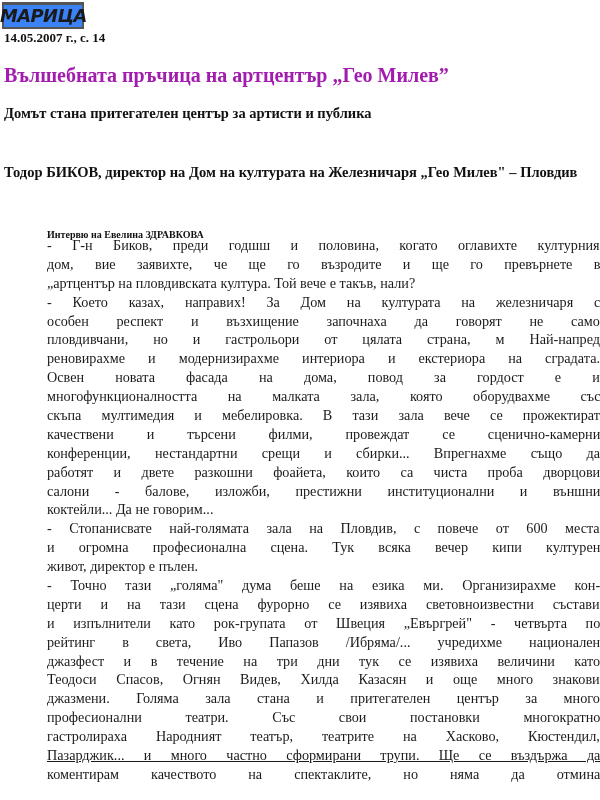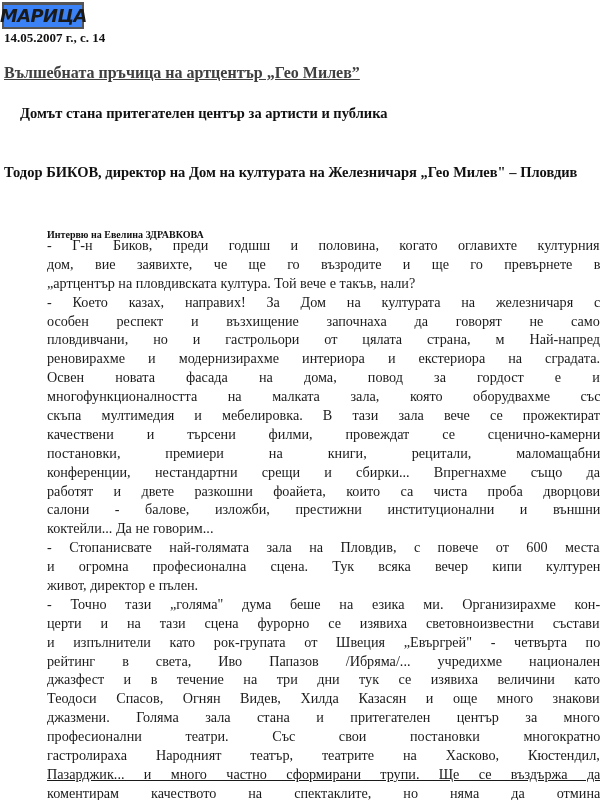--- a/index.html
+++ b/index.html
@@ -17,24 +17,24 @@
     font-family: "DejaVu Sans", sans-serif; font-weight: bold; font-style: italic;
     font-size: 17px; color: #1a1a1a; letter-spacing: -0.5px;
     transform: scaleX(1.05);
   }
   .dateline {
     position: absolute; left: 4px; top: 30px;
     font-weight: bold; font-size: 13px; color: #111;
   }
   .headline {
     position: absolute; left: 4px; top: 64px;
-    font-weight: bold; font-size: 16px; color: #404040; text-decoration: underline;
+    font-weight: bold; font-size: 20px; color: #a21caf;
   }
   .subhead {
-    position: absolute; left: 20px; top: 105px;
+    position: absolute; left: 4px; top: 105px;
     font-weight: bold; font-size: 14.5px; color: #111;
   }
   .byline {
     position: absolute; left: 4px; top: 162px; width: 590px;
     font-weight: bold; font-size: 14.5px; line-height: 20px; color: #111;
   }
   .interviewer {
     position: absolute; left: 47px; top: 217px;
     font-weight: bold; font-size: 10px; color: #111; margin-top: 12px;
   }
@@ -66,21 +66,20 @@
     <span class="line" style="display: block; text-align: left; text-align-last: left; word-spacing: 17.8182px;">дом, вие заявихте, че ще го възродите и ще го превърнете в</span>
     <span class="line last">„артцентър на пловдивската култура. Той вече е такъв, нали?</span>
     <span class="line" style="display: block; text-align: left; text-align-last: left; word-spacing: 17.2px;">- Което казах, направих! За Дом на културата на железничаря с</span>
     <span class="line" style="display: block; text-align: left; text-align-last: left; word-spacing: 24.125px;">особен респект и възхищение започнаха да говорят не само</span>
     <span class="line" style="display: block; text-align: left; text-align-last: left; word-spacing: 21.375px;">пловдивчани, но и гастрольори от цялата страна, м Най-напред</span>
     <span class="line" style="display: block; text-align: left; text-align-last: left; word-spacing: 19.4286px;">реновирахме и модернизирахме интериора и екстериора на сградата.</span>
     <span class="line" style="display: block; text-align: left; text-align-last: left; word-spacing: 27.5556px;">Освен новата фасада на дома, повод за гордост е и</span>
     <span class="line" style="display: block; text-align: left; text-align-last: left; word-spacing: 27px;">многофункционалността на малката зала, която оборудвахме със</span>
     <span class="line" style="display: block; text-align: left; text-align-last: left; word-spacing: 16.5556px;">скъпа мултимедия и мебелировка. В тази зала вече се прожектират</span>
     <span class="line" style="display: block; text-align: left; text-align-last: left; word-spacing: 29.3333px;">качествени и търсени филми, провеждат се сценично-камерни</span>
-    <span class="line" style="display: block; text-align: left; text-align-last: left; word-spacing: 41.4px;">постановки, премиери на книги, рецитали, маломащабни</span>
     <span class="line" style="display: block; text-align: left; text-align-last: left; word-spacing: 20.7143px;">конференции, нестандартни срещи и сбирки... Впрегнахме също да</span>
     <span class="line" style="display: block; text-align: left; text-align-last: left; word-spacing: 16.7778px;">работят и двете разкошни фоайета, които са чиста проба дворцови</span>
     <span class="line" style="display: block; text-align: right; text-align-last: left; word-spacing: 22px;">салони - балове, изложби, престижни институционални и външни</span>
     <span class="line last">коктейли... Да не говорим...</span>
     <span class="line" style="display: block; text-align: left; text-align-last: left; word-spacing: 13.9px;">- Стопанисвате най-голямата зала на Пловдив, с повече от 600 места</span>
     <span class="line" style="display: block; text-align: left; text-align-last: left; word-spacing: 20.625px;">и огромна професионална сцена. Тук всяка вечер кипи културен</span>
     <span class="line last">живот, директор е пълен.</span>
     <span class="line" style="display: block; text-align: left; text-align-last: left; word-spacing: 15.2px;">- Точно тази „голяма" дума беше на езика ми. Организирахме кон-</span>
     <span class="line" style="display: block; text-align: left; text-align-last: left; word-spacing: 15.3333px;">церти и на тази сцена фурорно се изявиха световноизвестни състави</span>
     <span class="line" style="display: block; text-align: left; text-align-last: left; word-spacing: 15.1111px;">и изпълнители като рок-групата от Швеция „Евъргрей" - четвърта по</span>

